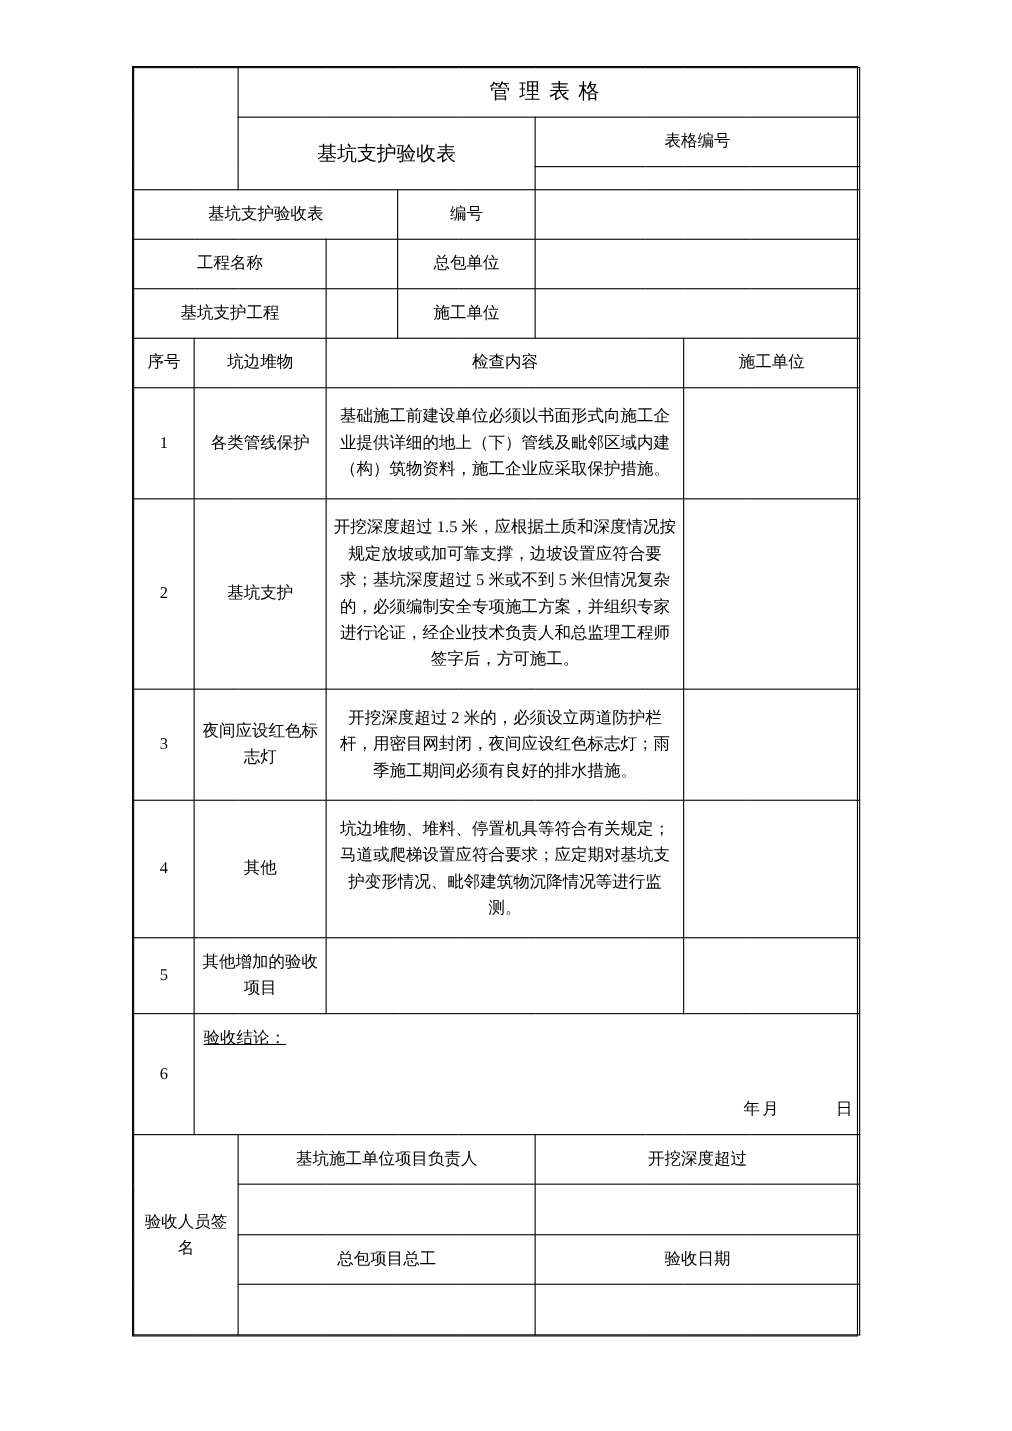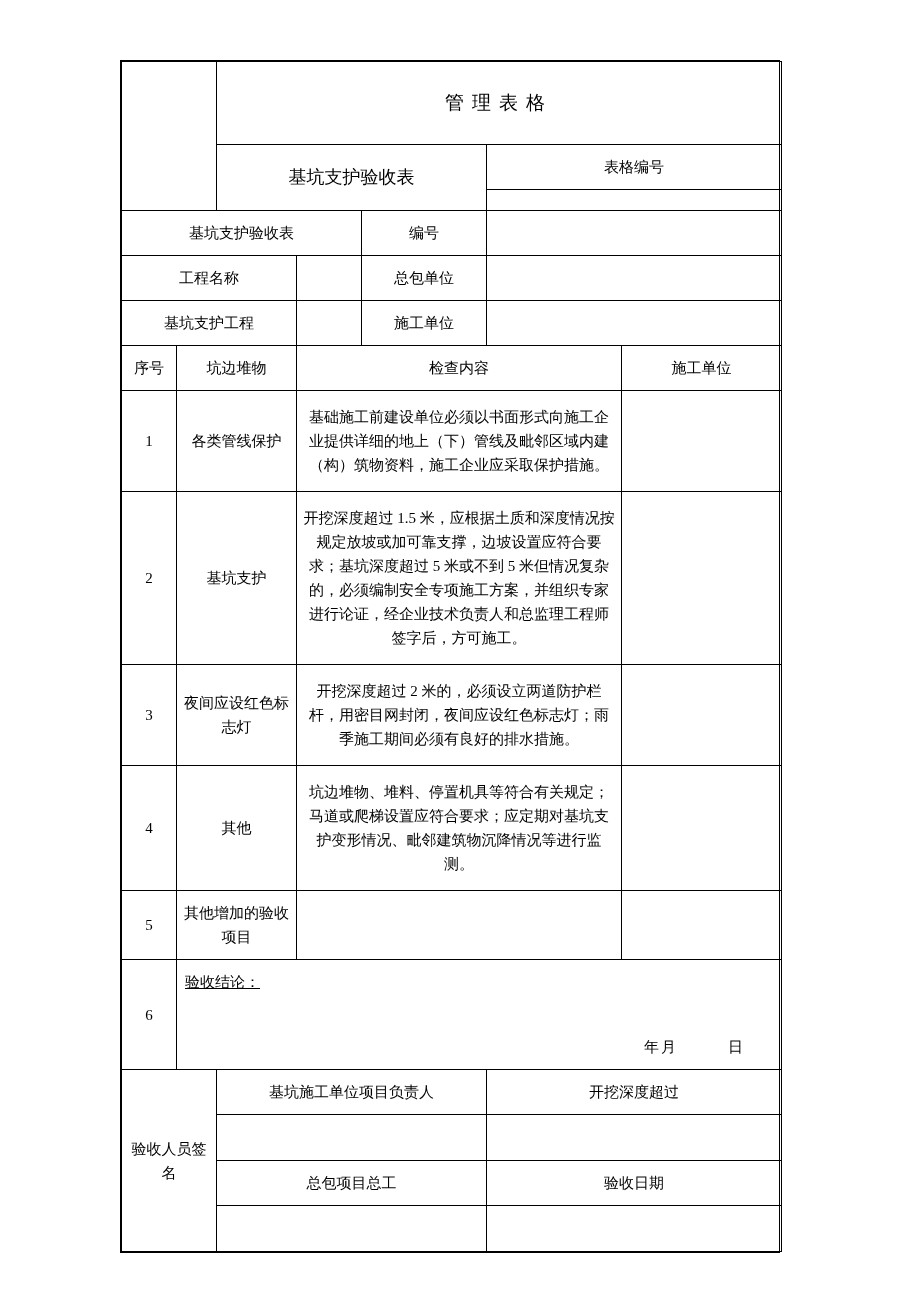--- a/index.html
+++ b/index.html
@@ -30,37 +30,37 @@
       line-height: 1.6;
       word-break: break-all;
     }
     td.left {
       text-align: center;
       padding: 14px 6px;
     }
     .title-big {
       font-size: 19px;
       letter-spacing: 8px;
-      padding: 26px 0;
+      padding: 7px 0;
     }
     .title-mid {
       font-size: 18px;
       padding: 16px 0;
     }
     .conclusion-cell {
       vertical-align: top;
       text-align: left;
       padding: 10px 8px;
       position: relative;
       height: 110px;
       text-decoration: underline;
     }
     .date-line {
       position: absolute;
-      right: 36px;
+      right: 4px;
       bottom: 10px;
       font-size: 15px;
       letter-spacing: 2px;
     }
     .date-line span.gap { display:inline-block; width:50px; }
     td.tall {
       height: 46px;
     }
   </style>
 </head>

